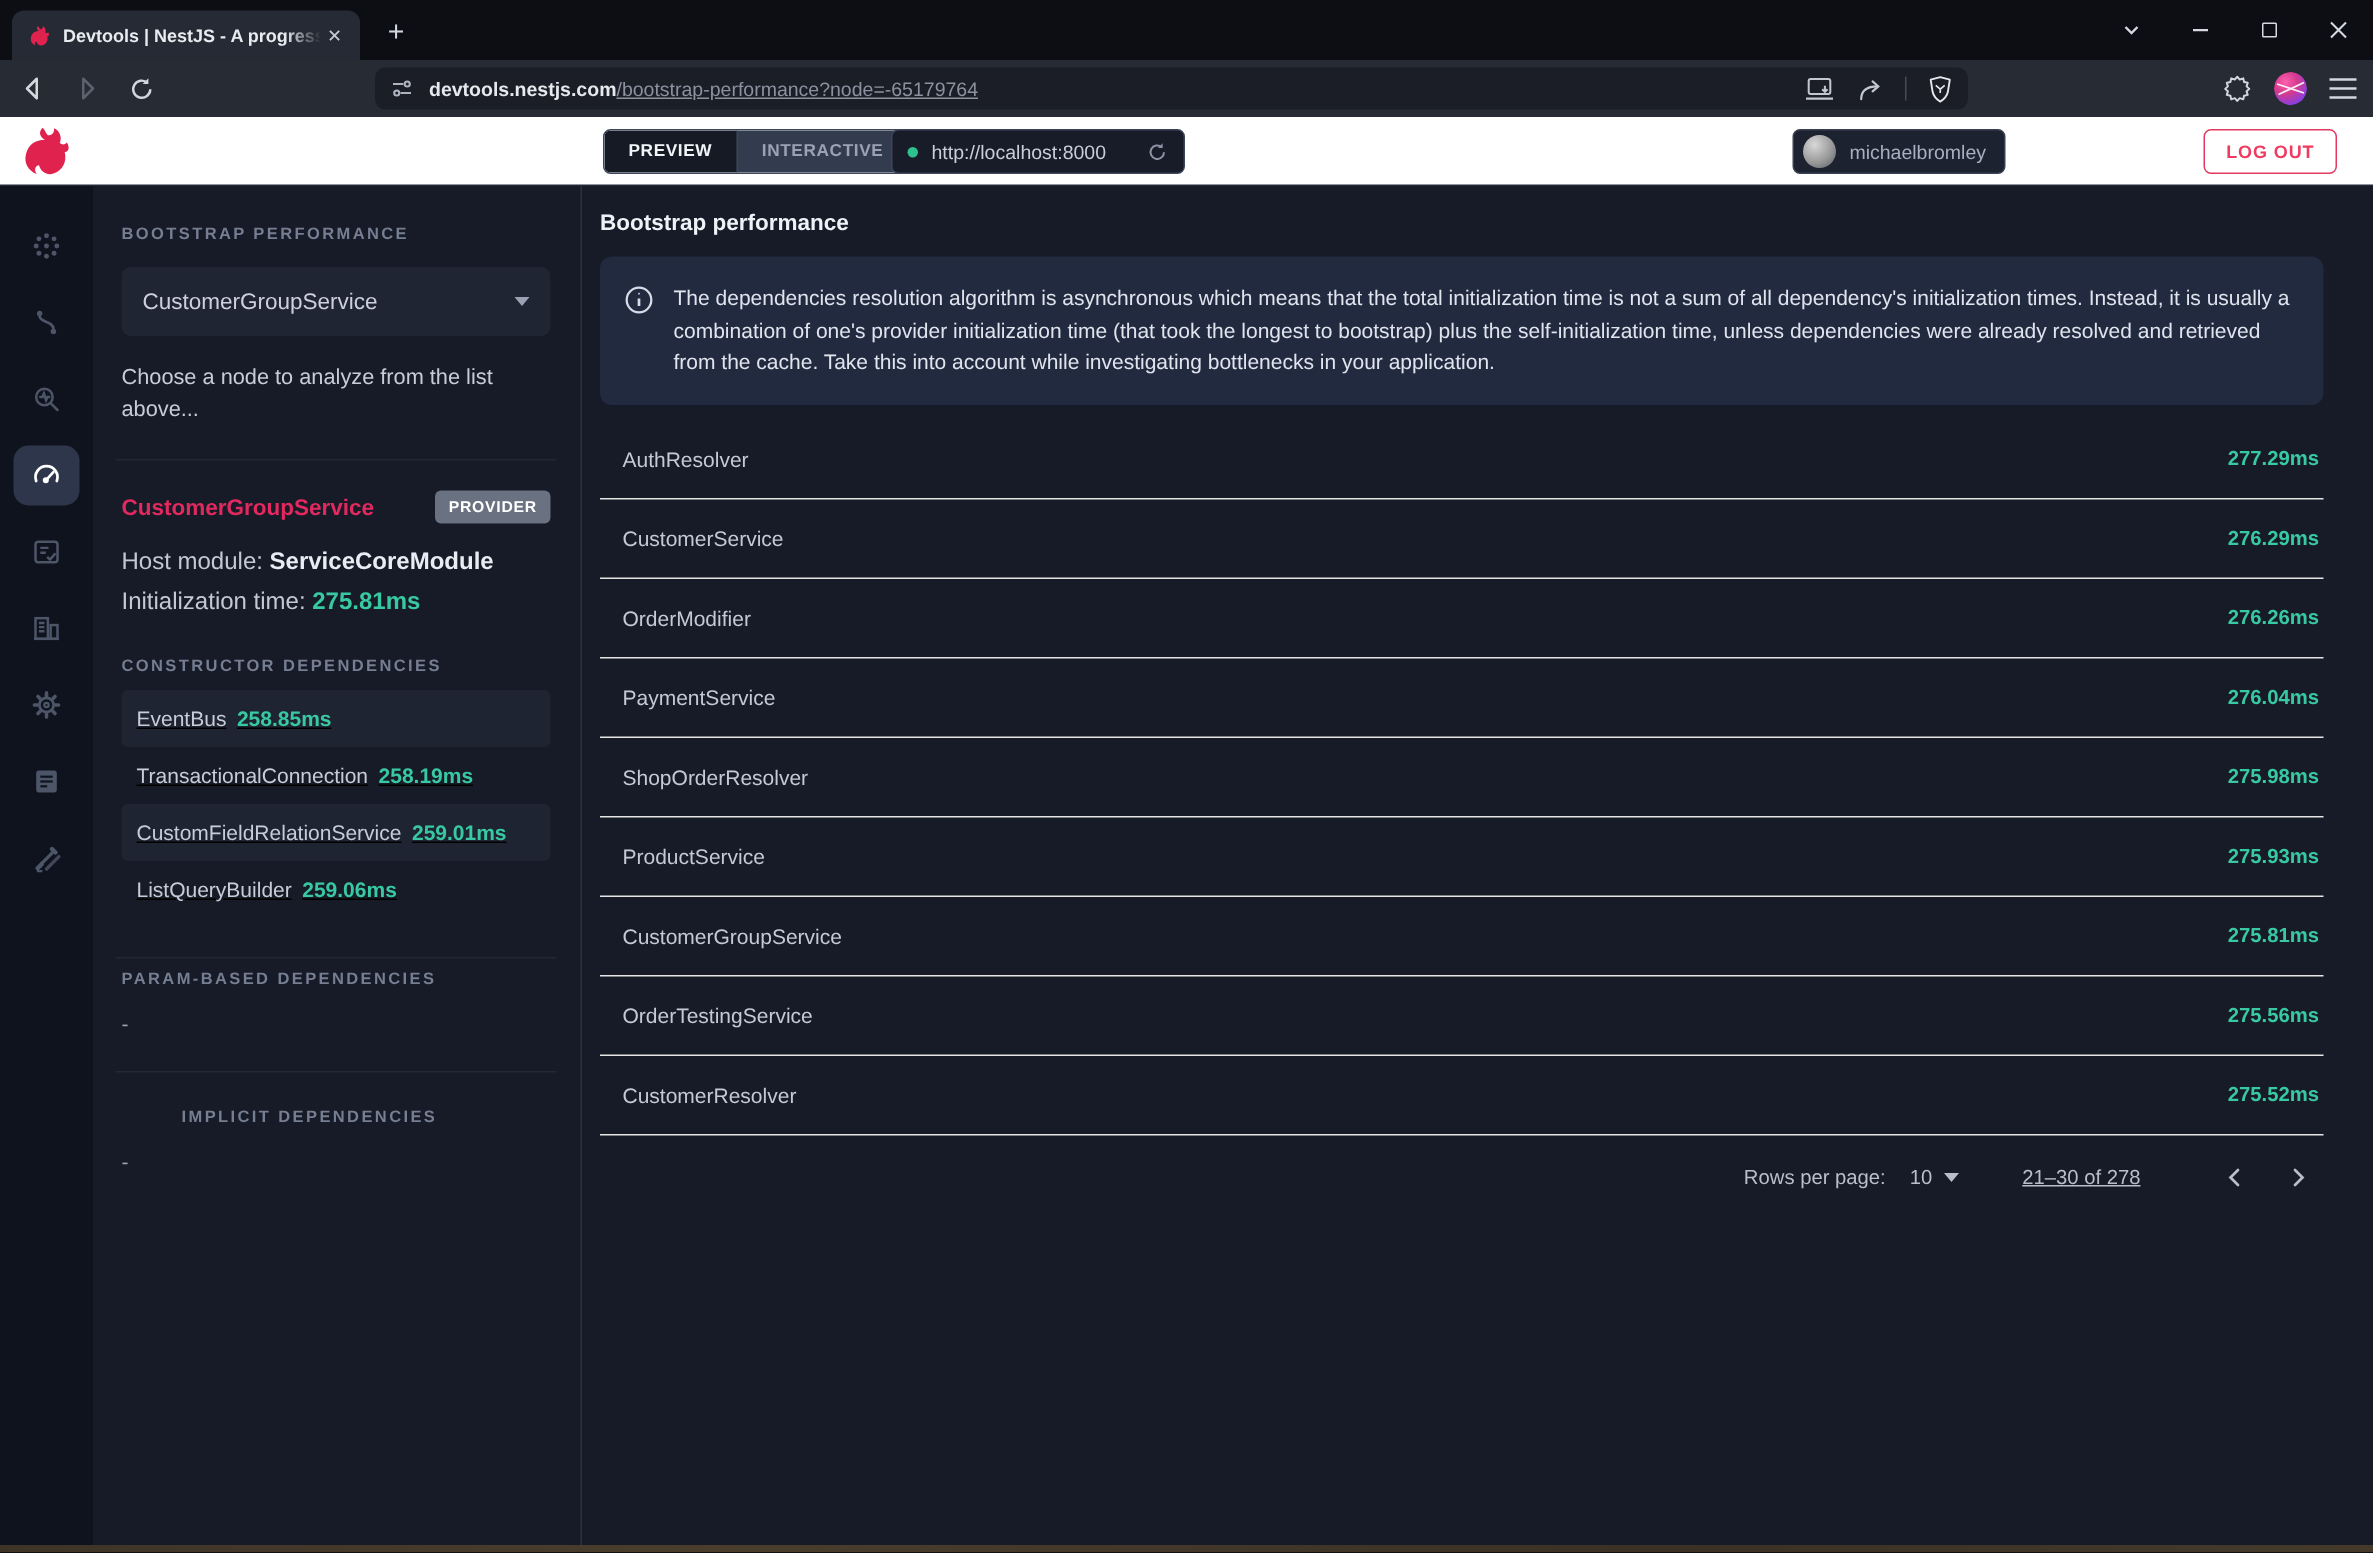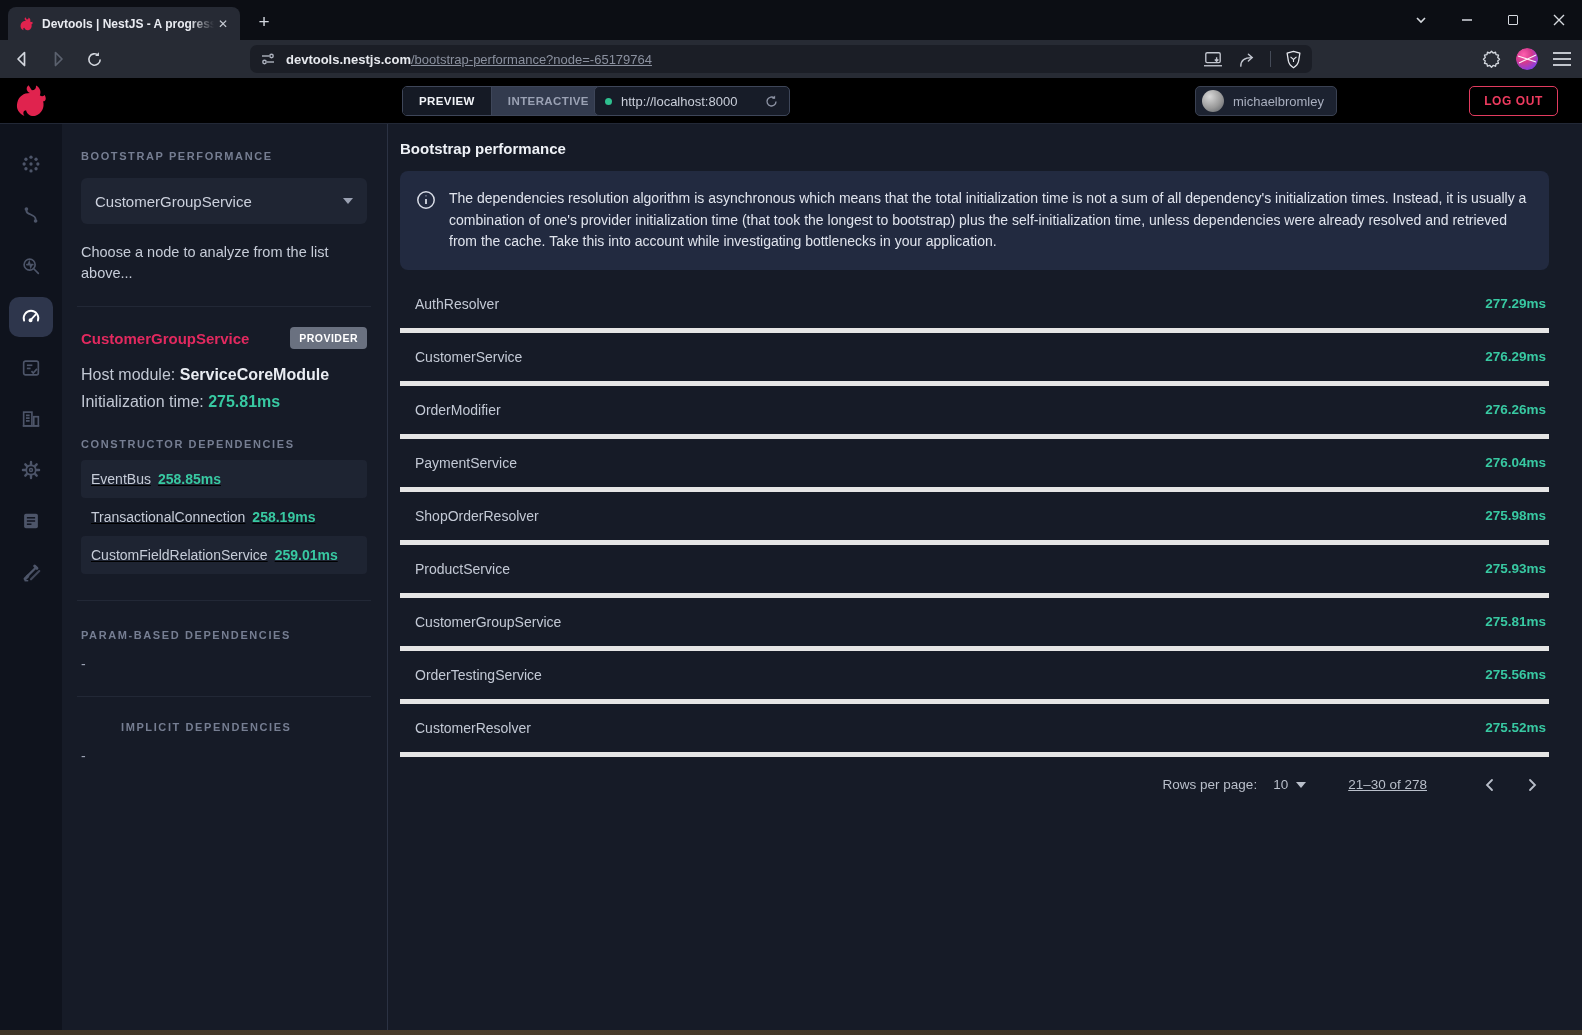--- a/index.html
+++ b/index.html
@@ -26,21 +26,21 @@
   .urlbar .site-icon { margin-right:10px; }
   .url-text { font-size:13px; white-space:nowrap; overflow:hidden; }
   .url-host { color:#e7e9ee; font-weight:bold; }
   .url-path { color:#8b919f;text-decoration:underline; }
   .urlbar-right { margin-left:auto; display:flex; align-items:center; gap:14px; }
   .urlbar-sep { width:1px; height:16px; background:#454b58; }
   .toolbar-right { position:absolute; right:10px; top:5px; display:flex; align-items:center; gap:14px; height:28px; }
   .profile-ball { width:22px; height:22px; border-radius:50%; }
 
   
-  .app-header { position:absolute; left:0; top:78px; width:100%; height:46px; background:#000000; border-bottom:1px solid #222836; }
+  .app-header { position:absolute; left:0; top:78px; width:100%; height:46px; background:#ffffff; border-bottom:1px solid #222836; }
   .app-logo { position:absolute; left:11px; top:4px; width:38px; height:38px; }
   .seg-control { position:absolute; left:402px; top:8px; height:30px; display:flex; border:1px solid #3e4659; border-radius:5px; overflow:hidden; }
   .seg { height:100%; display:flex; align-items:center; padding:0 16px; font-size:11.5px; font-weight:bold; letter-spacing:0.4px; }
   .seg-preview { color:#f2f4f8; background:#151a25; border-right:1px solid #3e4659; }
   .seg-interactive { color:#9ba2b4; background:#333b4e; }
   .target-chip { position:absolute; left:594px; top:8px; width:196px; height:30px; border:1px solid #3e4659; border-radius:5px; background:#171c28; display:flex; align-items:center; padding:0 10px; }
   .green-dot { width:7px; height:7px; border-radius:50%; background:#2fc08f; margin-right:9px; }
   .target-url { font-size:13px; color:#c9ced9; flex:1; }
   .chip-reload { color:#8d93a4; }
   .user-chip { position:absolute; right:245px; top:8px; height:30px; border:1px solid #3a4152; border-radius:5px; background:#1c2230; display:flex; align-items:center; padding:0 12px 0 6px; }
@@ -79,21 +79,21 @@
   
   .main { position:absolute; left:388px; top:124px; width:1194px; height:906px; background:#161b27; padding:16px 33px 0 12px; }
   .main-title { font-size:15px; font-weight:bold; color:#eef1f6; }
   .info-box { margin-top:14px; background:#222a40; border-radius:8px; padding:17px 20px 17px 16px; display:flex; gap:13px; }
   .info-icon { flex:0 0 20px; margin-top:2px; }
   .info-text { font-size:14px; line-height:21.5px; color:#e0e4ed; }
   .perf-table { margin-top:10px; }
   .t-head { height:42px; display:flex; align-items:center; justify-content:space-between; border-bottom:1px solid #232936; }
   .t-head span { font-size:14px; font-weight:bold; color:#ccd1dc; }
   .t-head, .t-row { padding:0 3px 0 15px; }
-  .t-row { height:53px; display:flex; align-items:center; justify-content:space-between; border-bottom:5px solid #e5e5e5; }
+  .t-row { height:53px; display:flex; align-items:center; justify-content:space-between; border-bottom:1px solid #e5e5e5; }
   .t-name { font-size:14px; color:#c3c9d5; }
   .t-time { font-size:13.5px; font-weight:bold; color:#38c9a2; }
   .pagination { height:56px; display:flex; align-items:center; justify-content:flex-end; color:#b9bfca; font-size:13.5px; }
   .rpp-label { margin-right:16px; }
   .rpp-value { display:flex; align-items:center; gap:8px; margin-right:42px; }
   .rpp-value .caret-down { border-top-color:#b9bfca; }
   .page-range { margin-right:46px;text-decoration:underline; }
   .pg-btn { width:34px; height:34px; display:flex; align-items:center; justify-content:center; border-radius:50%; color:#b9bfca; }
   .pg-btn + .pg-btn { margin-left:8px; }
 
@@ -367,24 +367,28 @@
           <span>TransactionalConnection</span>
           <span class="dep-time">258.19ms</span>
         </div>
 
         <div class="dep-row">
           <span>CustomFieldRelationService</span>
           <span class="dep-time">259.01ms</span>
         </div>
 
 
+        <div class="dep-row">
+          <span>ListQueryBuilder</span>
+          <span class="dep-time">259.06ms</span>
+        </div>
       </div>
 
     <div class="h-divider" style="margin-top:26px;"></div>
-    <div class="section-title" style="margin-top:28px;">PARAM-BASED DEPENDENCIES</div>
+    <div class="section-title" style="margin-top:8px;">PARAM-BASED DEPENDENCIES</div>
     <div class="dash-value">-</div>
 
     <div class="h-divider" style="margin-top:24px;"></div>
     <div class="section-title" style="margin-top:24px;padding-left:40px;">IMPLICIT DEPENDENCIES</div>
     <div class="dash-value">-</div>
   </div>
 
   <div style="position:absolute;left:387px;top:124px;width:1px;height:906px;background:#2b3243;"></div>
 
   <div class="main">

